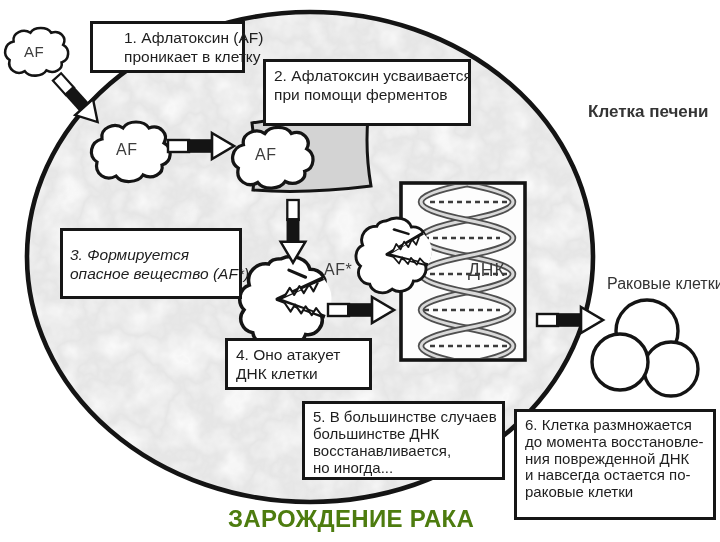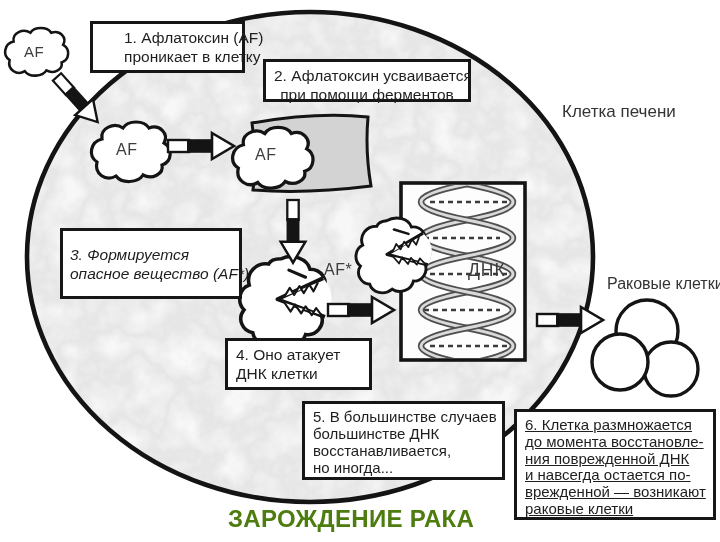--- a/index.html
+++ b/index.html
@@ -7,27 +7,27 @@
     position:relative; width:720px; height:542px; overflow:hidden;
     background:#fff; font-family:"Liberation Sans", sans-serif;
   }
   .stage svg.art { position:absolute; left:0; top:0; }
   .box {
     position:absolute; box-sizing:border-box; background:#fff;
     border:3px solid #161616; padding:5px 8px; color:#1e1e1e;
     font-size:15.5px; line-height:1.2; white-space:nowrap;
   }
   #box1 { left:90px;  top:21px;  width:155px; height:52px;padding-left:31px; }
-  #box2 { left:263px; top:59px;  width:208px; height:43px;text-align:center; }
+  #box2 { left:263px; top:59px;  width:208px; height:67px; }
   #box3 { left:60px;  top:228px; width:182px; height:71px; padding-top:15px; padding-left:7px;font-style:italic; }
   #box4 { left:225px; top:338px; width:147px; height:52px; }
   #box5 { left:302px; top:401px; width:203px; height:79px; line-height:1.13; font-size:15px; }
-  #box6 { left:514px; top:409px; width:202px; height:111px; line-height:1.12; font-size:15px;text-decoration:underline; }
+  #box6 { left:514px; top:409px; width:202px; height:111px; line-height:1.12; font-size:15px; }
   .lbl { position:absolute; color:#343434; font-size:17px; white-space:nowrap; }
-  #lbl-liver  { left:562px; top:102px; }
+  #lbl-liver  { left:588px; top:102px;font-weight:bold; }
   #lbl-cancer { left:607px; top:275px; font-size:16px; }
   .tag { position:absolute; color:#3d3d3d; font-size:16px; letter-spacing:.5px; white-space:nowrap; }
   #af-out { left:24px;  top:43px;  font-size:15px; }
   #af-in  { left:116px; top:141px; }
   #af-enz { left:255px; top:146px; }
   #af-star{ left:324px; top:261px; }
   #dna-lb { left:468px; top:260px; font-size:17.5px; letter-spacing:1px; }
   .title {
     position:absolute; left:228px; top:505px; width:224px; text-align:center;
     font-size:24px; font-weight:bold; color:#4d7c0f; letter-spacing:.3px; white-space:nowrap;
@@ -146,21 +146,20 @@
     <div>5. В большинстве случаев</div>
     <div>большинстве ДНК</div>
     <div>восстанавливается,</div>
     <div>но иногда...</div>
   </div>
   <div class="box" id="box6">
     <div>6. Клетка размножается</div>
     <div>до момента восстановле-</div>
     <div>ния поврежденной ДНК</div>
     <div>и навсегда остается по-</div>
-    <div>врежденной — возникают</div>
     <div>раковые клетки</div>
   </div>
 
   <div class="lbl" id="lbl-liver">Клетка печени</div>
   <div class="lbl" id="lbl-cancer">Раковые клетки</div>
   <div class="tag" id="af-out">AF</div>
   <div class="tag" id="af-in">AF</div>
   <div class="tag" id="af-enz">AF</div>
   <div class="tag" id="af-star">AF*</div>
   <div class="tag" id="dna-lb">ДНК</div>

